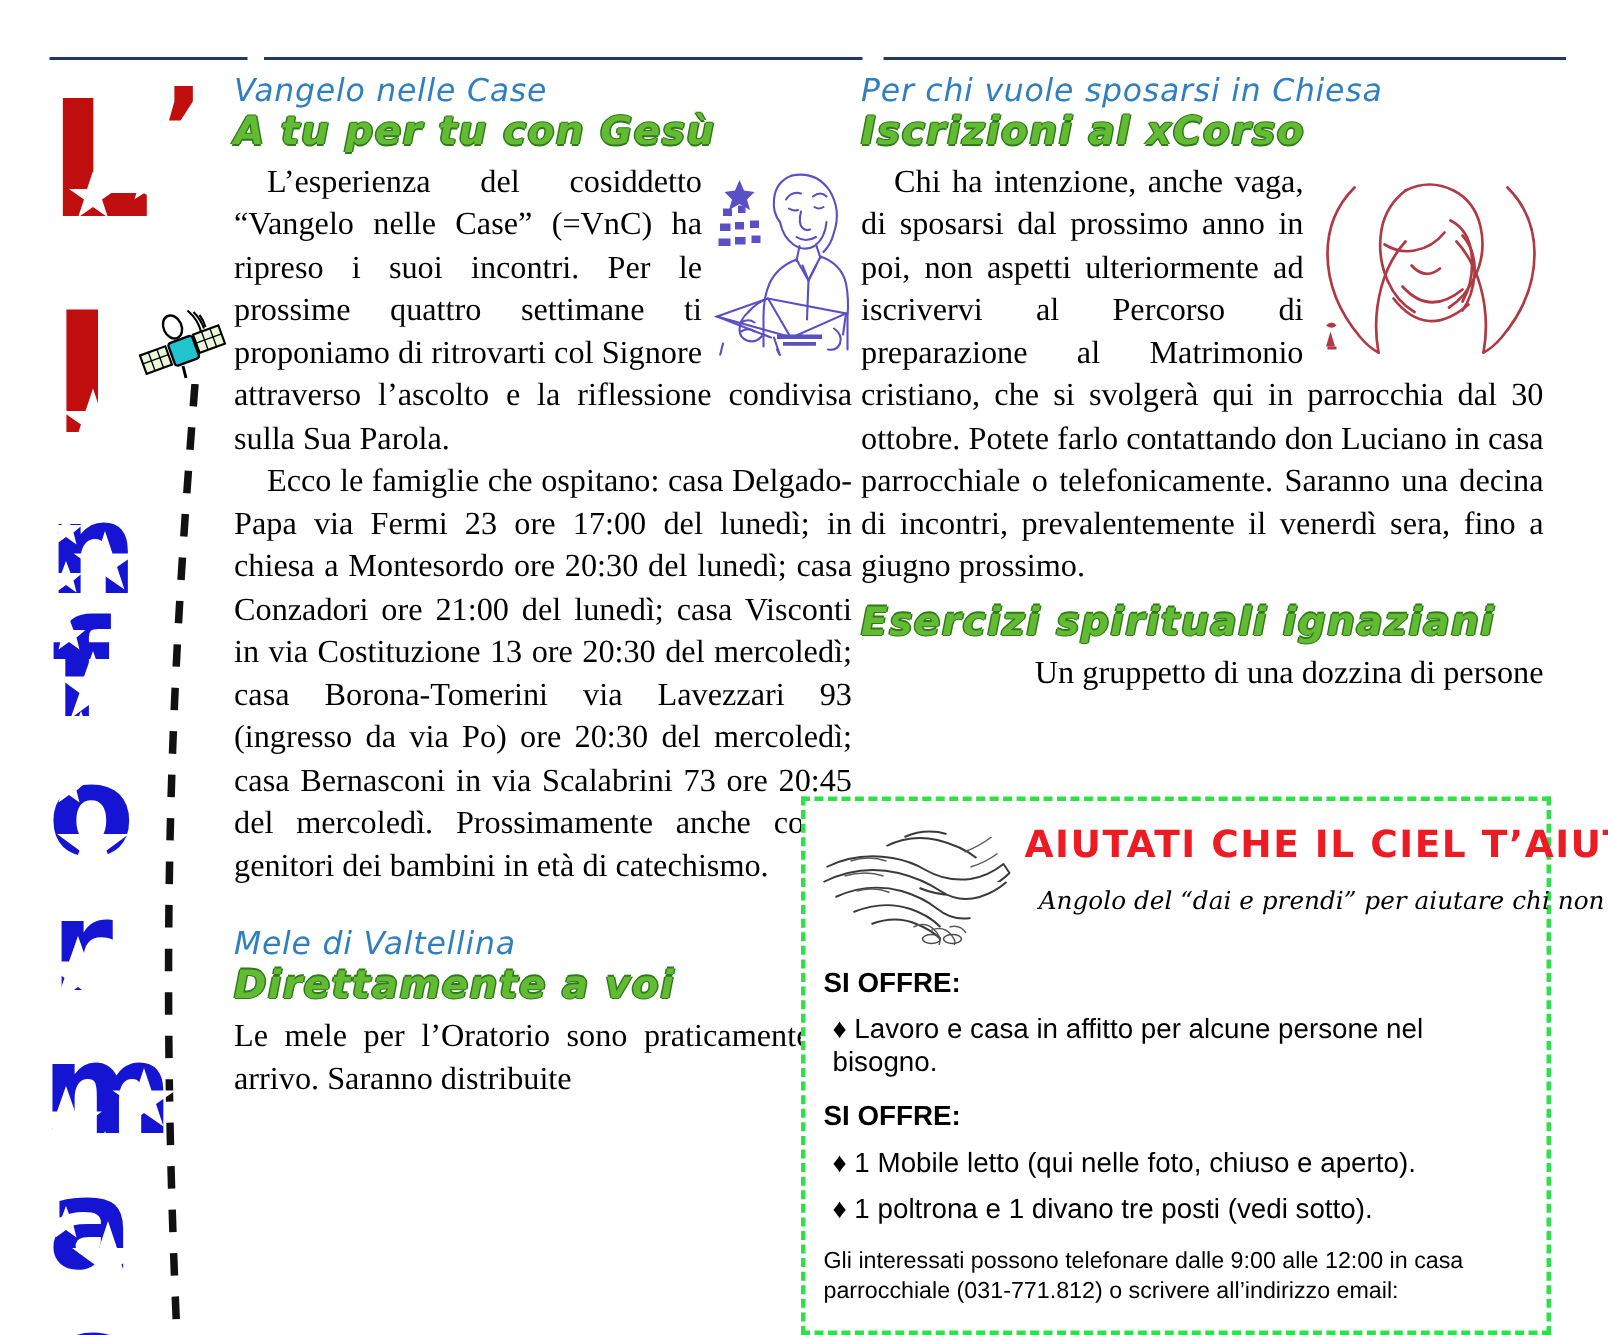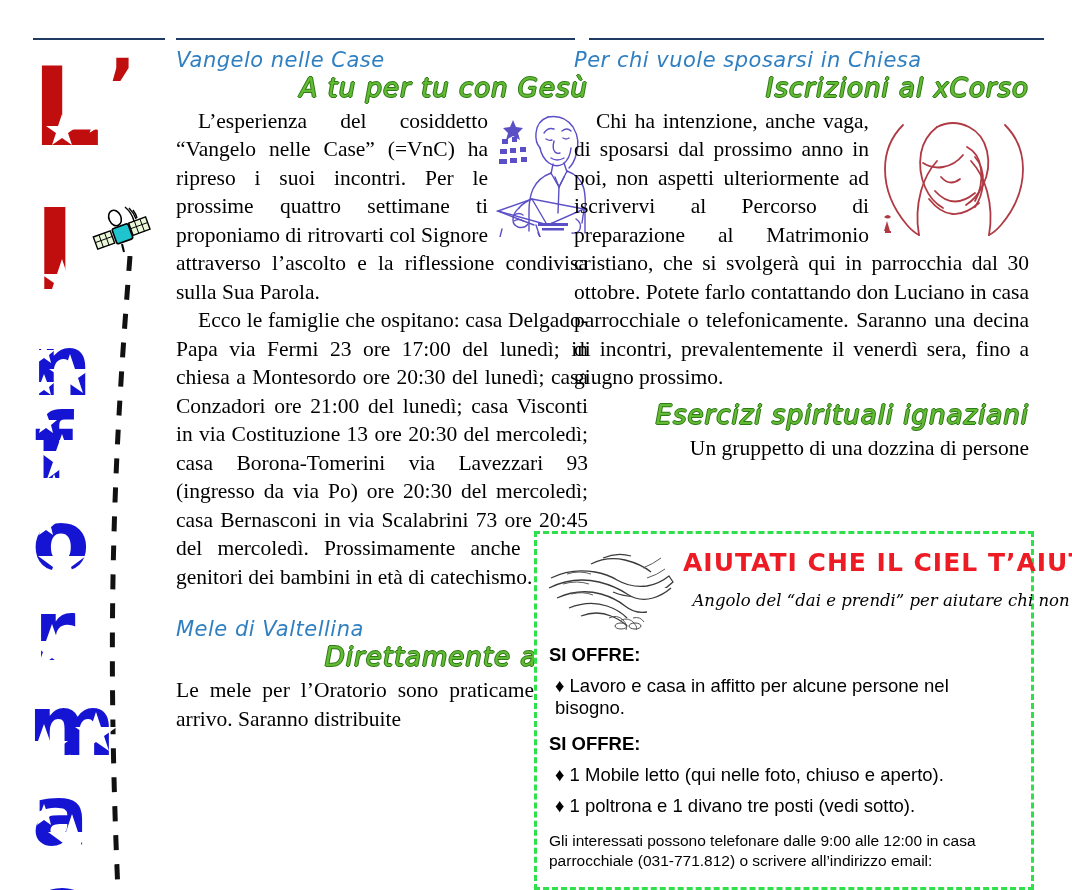--- a/index.html
+++ b/index.html
@@ -45,39 +45,39 @@
   .starfield { position: absolute; pointer-events: none; }
 
   #sat { position: absolute; left: 92px; top: 158px; width: 62px; height: 62px; }
   #dashline { position: absolute; left: 86px; top: 212px; width: 60px; height: 678px; }
 
   
   .col {
     position: absolute;
     top: 48px;
   }
-  #col-mid   { left: 176px; width: 412px; }
+  #col-mid   { left: 156px; width: 412px; }
   #col-right { left: 574px; width: 455px; }
 
   .kicker {
     font-family: "DejaVu Sans", sans-serif;
     font-style: italic;
     font-size: 21px;
     color: #2f7fc1;
     letter-spacing: .5px;
     margin: 0 0 1px 0;
     white-space: nowrap;
   }
   .headline {
     font-family: "DejaVu Sans", sans-serif;
-    font-weight: normal;
+    font-weight: bold;
     font-style: italic;
     font-size: 26px;
     color: #62bb32;
-    text-align: right;
+    text-align: left;
     letter-spacing: 1px;
     margin: 0 0 4px 0;
     text-shadow:
        1px  0 0 #2f7a19, -1px  0 0 #2f7a19,
        0  1px 0 #2f7a19,  0 -1px 0 #2f7a19;
     white-space: nowrap;
   }
 
   p.body {
     font-size: 21.5px;

